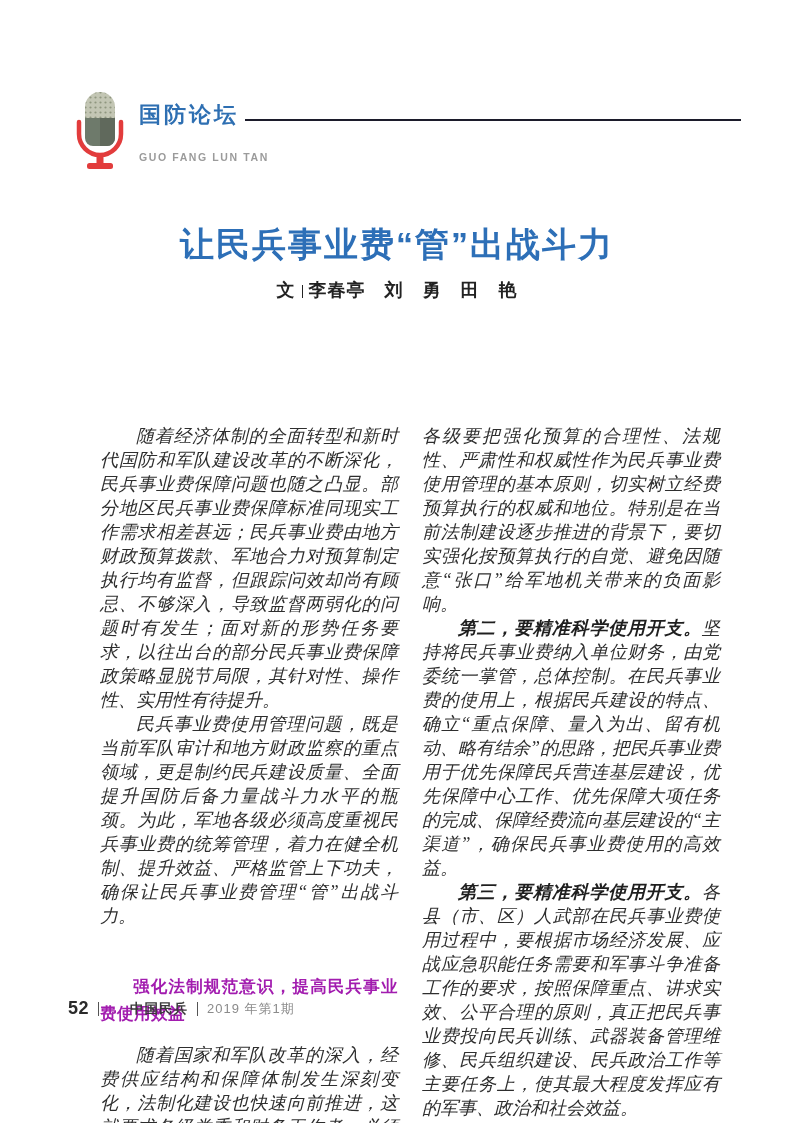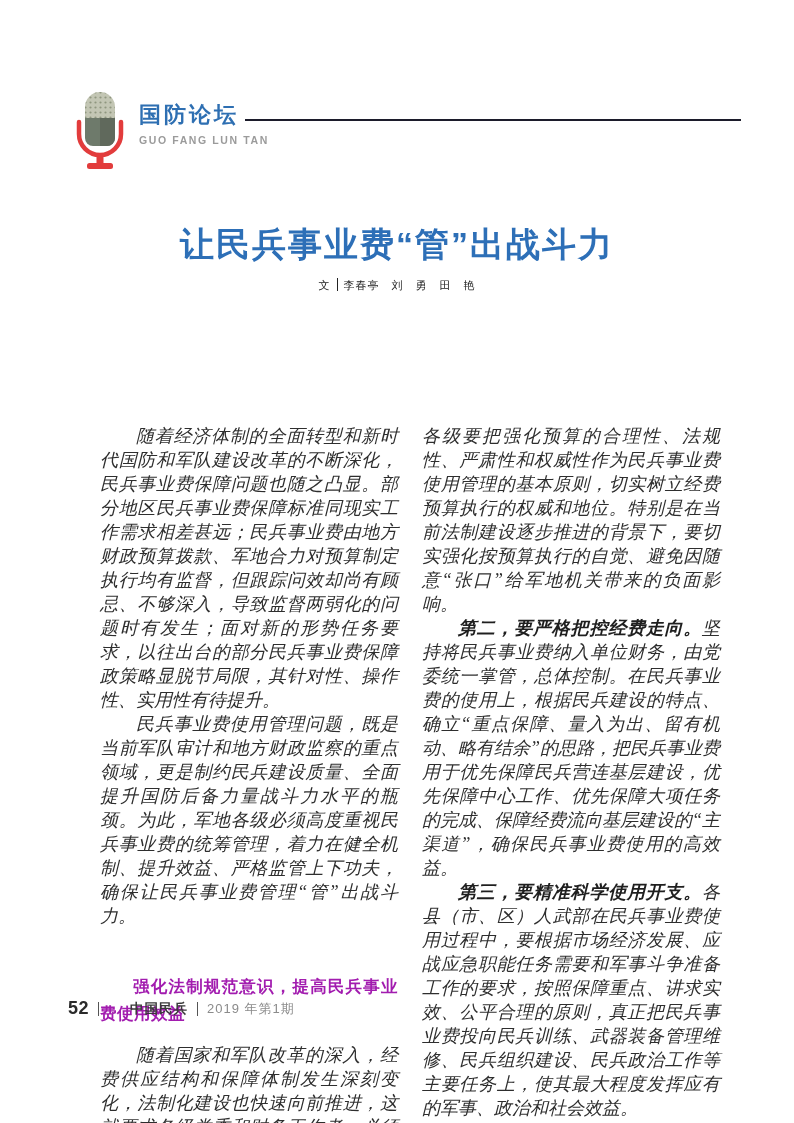--- a/index.html
+++ b/index.html
@@ -16,38 +16,38 @@
 
   
   .col-header { position: absolute; left: 73px; top: 90px; display: flex; align-items: flex-start; }
   .mic-icon { width: 54px; height: 82px; flex: 0 0 auto; }
   .col-title-block { margin-left: 12px; padding-top: 12px; }
   .col-title {
     font-size: 22px; font-weight: bold; color: #2e6fb2;
     letter-spacing: 3px; line-height: 1.2;
   }
   .col-subtitle {
-    margin-top: 6px; font-size: 10.5px; font-weight: bold;
+    margin-top: 23px; font-size: 10.5px; font-weight: bold;
     color: #9b9b9b; letter-spacing: 1.6px;
   }
   .header-rule {
     position: absolute; left: 245px; top: 119px;
     width: 496px; height: 2px; background: #1c1c2b;
   }
 
   
   .article-title {
     position: absolute; left: 0; top: 222px; width: 100%;
     text-align: center; font-size: 34px; font-weight: bold;
     color: #2d6fb7; letter-spacing: 2px;
   }
   .byline {
     position: absolute; left: 0; top: 278px; width: 100%;
-    text-align: center; font-size: 11px; color: #222222;
-    font-weight: normal; letter-spacing: 1px;
+    text-align: center; font-size: 18px; color: #222222;
+    font-weight: bold; letter-spacing: 1px;
   }
   .byline .bar {
     display: inline-block; width: 1px; height: 13px;
     background: #222; margin: 0 6px; vertical-align: -2px;
   }
 
   
   .columns {
     position: absolute; left: 100px; top: 424px;
     width: 620px; display: flex; gap: 24px;
@@ -119,21 +119,21 @@
 
   <div class="columns">
     <div class="column" id="left-col">
         <p class="para indent">随着经济体制的全面转型和新时代国防和军队建设改革的不断深化，民兵事业费保障问题也随之凸显。部分地区民兵事业费保障标准同现实工作需求相差甚远；民兵事业费由地方财政预算拨款、军地合力对预算制定执行均有监督，但跟踪问效却尚有顾忌、不够深入，导致监督两弱化的问题时有发生；面对新的形势任务要求，以往出台的部分民兵事业费保障政策略显脱节局限，其针对性、操作性、实用性有待提升。</p>
         <p class="para indent">民兵事业费使用管理问题，既是当前军队审计和地方财政监察的重点领域，更是制约民兵建设质量、全面提升国防后备力量战斗力水平的瓶颈。为此，军地各级必须高度重视民兵事业费的统筹管理，着力在健全机制、提升效益、严格监管上下功夫，确保让民兵事业费管理“管”出战斗力。</p>
         <h2 class="sec-heading">强化法制规范意识，提高民兵事业费使用效益</h2>
         <p class="para indent">随着国家和军队改革的深入，经费供应结构和保障体制发生深刻变化，法制化建设也快速向前推进，这就要求各级党委和财务工作者，必须不断强化法制观念、在现行法规制度框架内，依法依规地管理使用民兵事业费。</p>
       </div>
     <div class="column" id="right-col">
         <p class="para">各级要把强化预算的合理性、法规性、严肃性和权威性作为民兵事业费使用管理的基本原则，切实树立经费预算执行的权威和地位。特别是在当前法制建设逐步推进的背景下，要切实强化按预算执行的自觉、避免因随意“张口”给军地机关带来的负面影响。</p>
-        <p class="para indent"><strong>第二，要严格把控经费走向。</strong>坚持将民兵事业费纳入单位财务，由党委统一掌管，总体控制。在民兵事业费的使用上，根据民兵建设的特点、确立“重点保障、量入为出、留有机动、略有结余”的思路，把民兵事业费用于优先保障民兵营连基层建设，优先保障中心工作、优先保障大项任务的完成、保障经费流向基层建设的“主渠道”，确保民兵事业费使用的高效益。</p>
+        <p class="para indent"><strong>第二，要精准科学使用开支。</strong>坚持将民兵事业费纳入单位财务，由党委统一掌管，总体控制。在民兵事业费的使用上，根据民兵建设的特点、确立“重点保障、量入为出、留有机动、略有结余”的思路，把民兵事业费用于优先保障民兵营连基层建设，优先保障中心工作、优先保障大项任务的完成、保障经费流向基层建设的“主渠道”，确保民兵事业费使用的高效益。</p>
         <p class="para indent"><strong>第三，要精准科学使用开支。</strong>各县（市、区）人武部在民兵事业费使用过程中，要根据市场经济发展、应战应急职能任务需要和军事斗争准备工作的要求，按照保障重点、讲求实效、公平合理的原则，真正把民兵事业费投向民兵训练、武器装备管理维修、民兵组织建设、民兵政治工作等主要任务上，使其最大程度发挥应有的军事、政治和社会效益。</p>
         <h2 class="sec-heading">适应形势任务需求，完善民兵事业费管理机制</h2>
       </div>
   </div>
 
   <div class="footer">
     <span class="page-num">52</span>
     <span class="fbar"></span>
     <span class="mag-name">中国民兵</span>
     <span class="fbar"></span>

